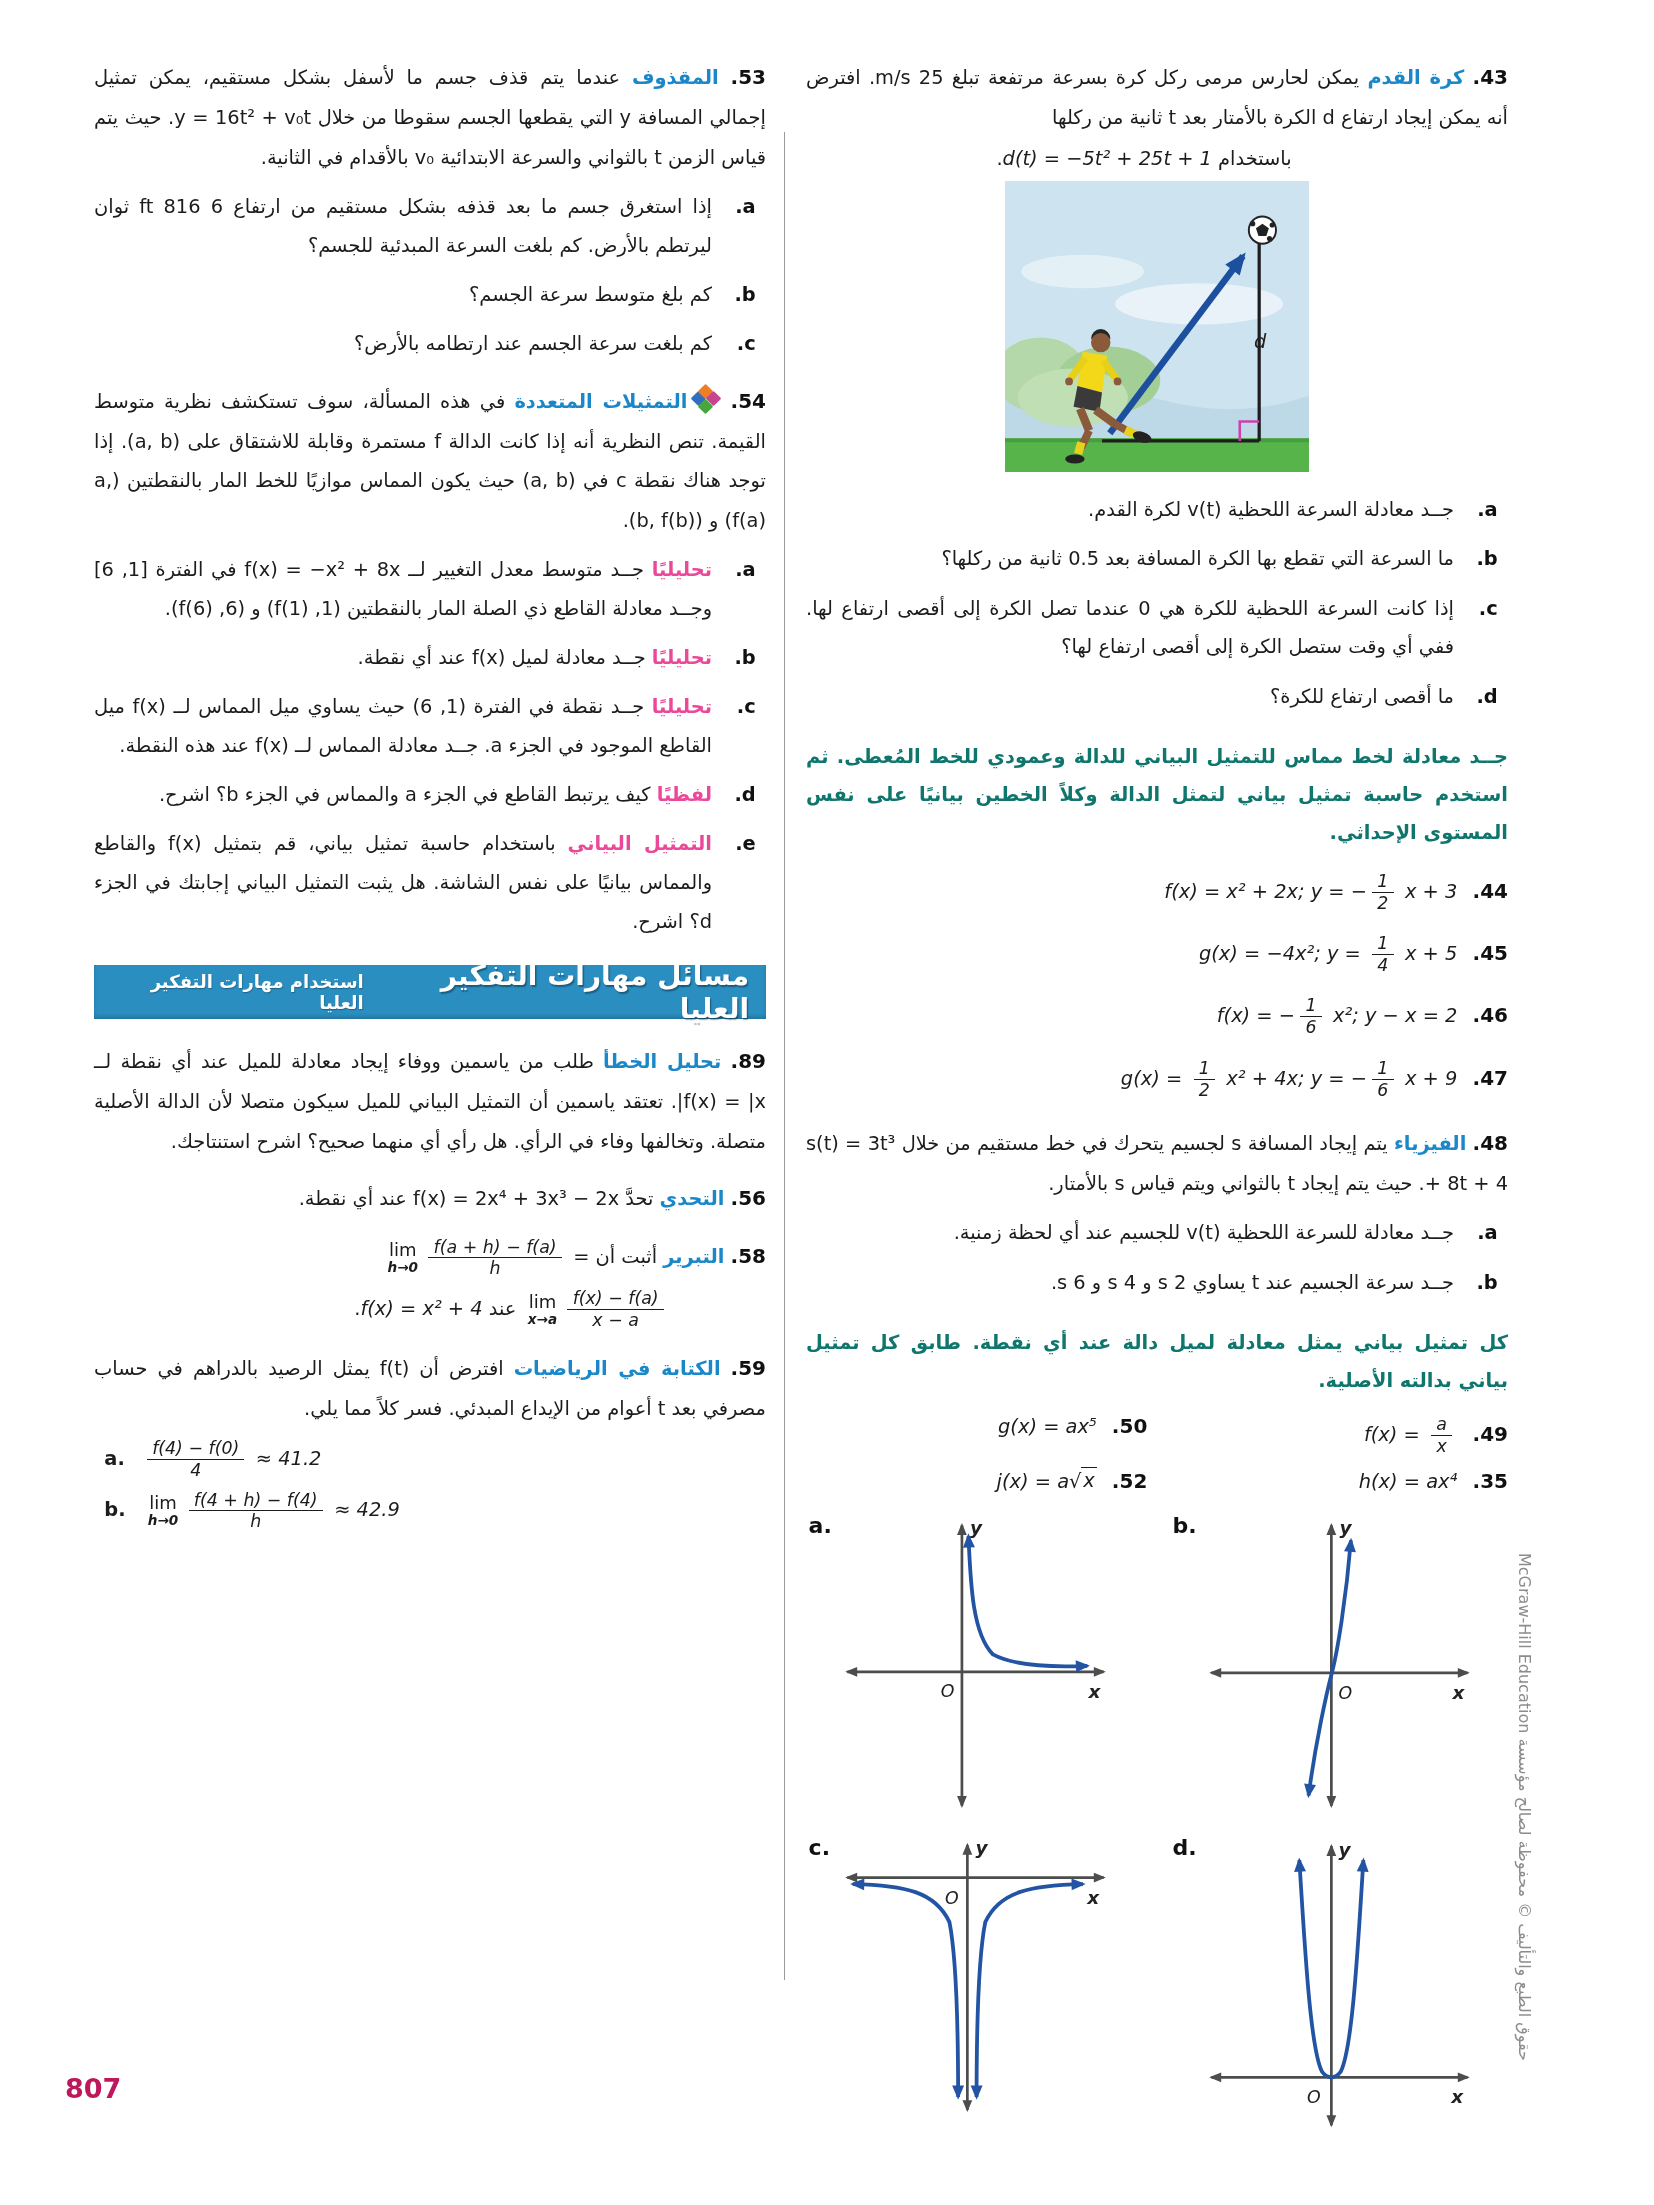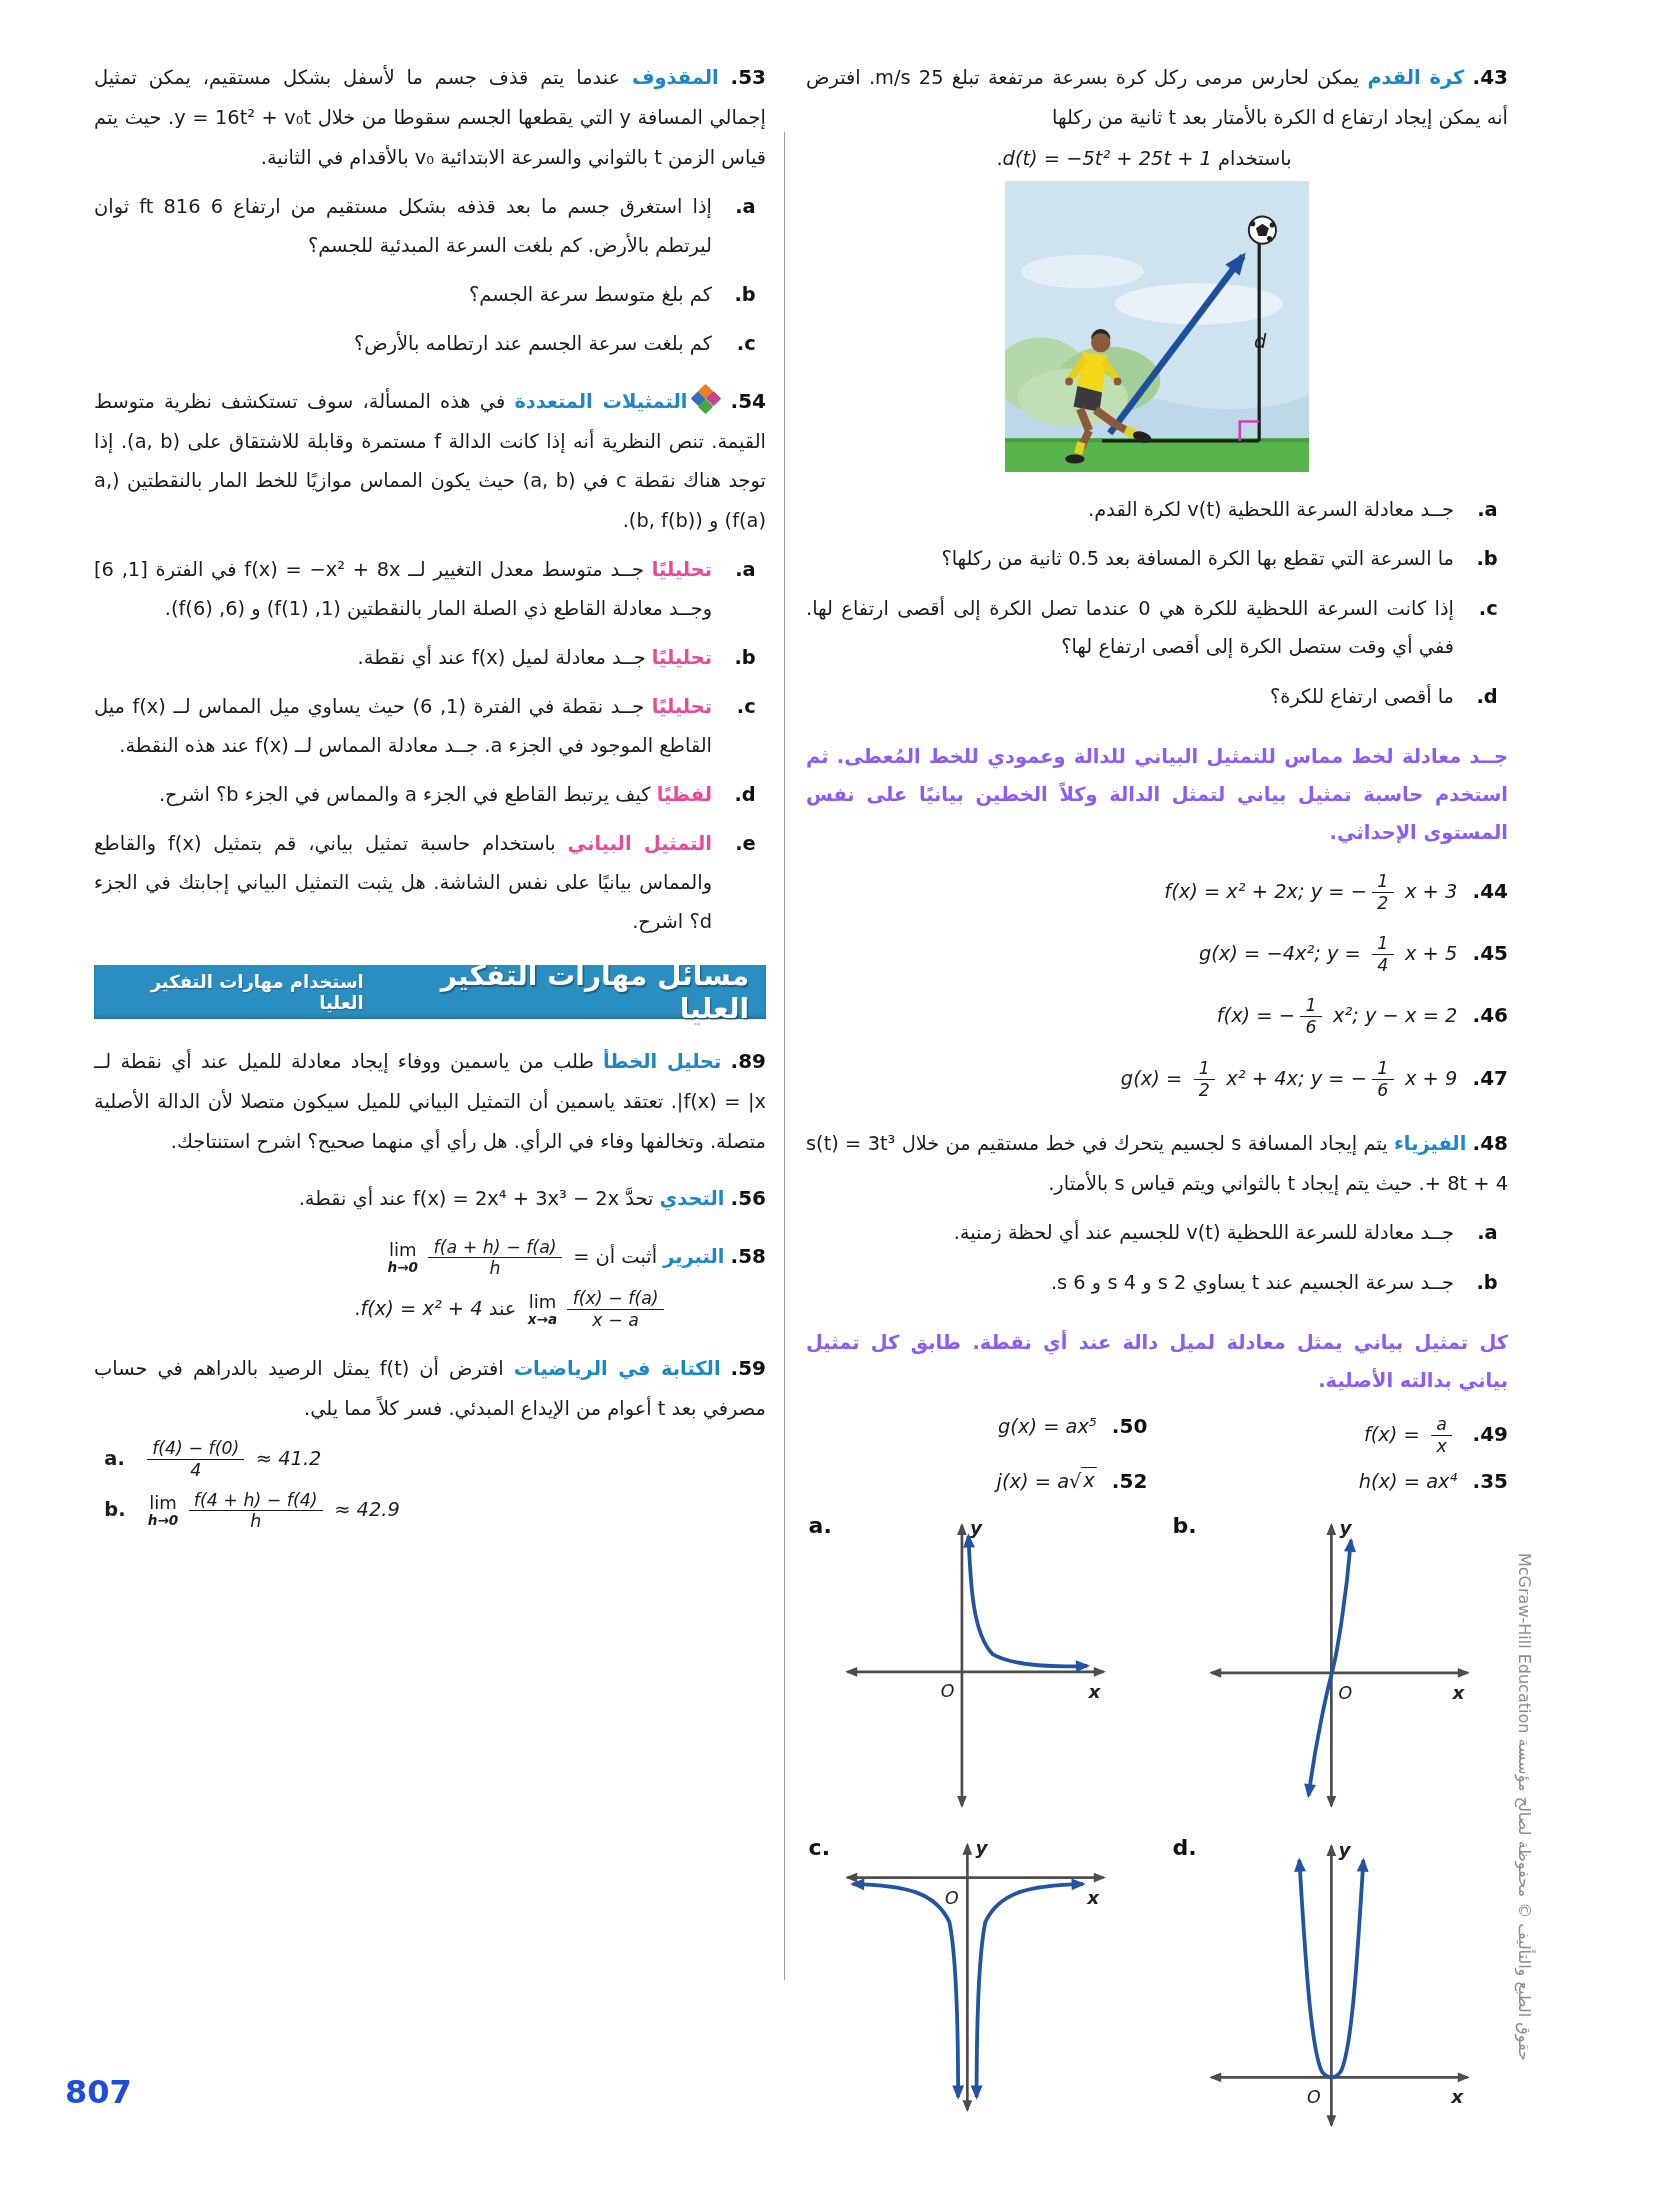--- a/index.html
+++ b/index.html
@@ -9,21 +9,21 @@
   }
   .col{position:absolute;top:57px;}
   .left-col{left:94px;width:672px;}
   .right-col{left:806px;width:702px;}
   .divider{position:absolute;left:784px;top:132px;width:1.3px;height:1848px;background:#9a9a9a;}
 
   
   .ptext{margin:0 0 9px 0;font-size:19.4px;line-height:2.05;text-align:justify;}
   .pnum{font-weight:bold;font-size:20px;color:#111;}
   .kw{font-weight:bold;color:#1a87c9;}
-  .bold-head{font-weight:bold;font-size:19.4px;line-height:1.95;margin:22px 0 14.2px 0;color:#8b5cf6;text-align:justify;}
+  .bold-head{font-weight:bold;font-size:19.4px;line-height:1.95;margin:22px 0 14.2px 0;color:#0f766e;text-align:justify;}
   section{display:block;margin-bottom:17px;}
 
   .xitem{position:relative;padding-right:54px;margin:10.3px 0;font-size:19.4px;line-height:2.0;text-align:justify;}
   .ilbl{position:absolute;right:10.3px;top:0;font-weight:bold;color:#111;}
   .ikw{font-weight:bold;color:#ec4899;}
 
   .fline{margin:2.6px 26px 6.5px 0;font-size:19.4px;text-align:center;}
   .math{font-style:italic;white-space:nowrap;}
   .frac{display:inline-block;text-align:center;vertical-align:middle;margin:0 5.2px;font-size:17.4px;line-height:1.2;}
   .frac .num{display:block;border-bottom:1.9px solid #1c1c1c;padding:0 5.2px;}
@@ -63,21 +63,21 @@
   .curve{stroke:#2254a3;stroke-width:7;fill:none;}
   .gt{font-style:italic;font-weight:bold;font-size:34px;fill:#222;font-family:"DejaVu Sans",sans-serif;}
   .gto{font-style:italic;font-size:32px;fill:#222;font-family:"DejaVu Sans",sans-serif;}
 
   .ill{margin:11.6px auto 17px auto;width:304px;}
 
   .copyright{
     position:absolute;left:1534px;top:1553px;transform:rotate(90deg);transform-origin:0 0;
     white-space:nowrap;direction:rtl;font-size:16px;color:#8c8c8c;
   }
-  .pageno{position:absolute;left:65px;top:2073px;font-size:32px;font-weight:bold;color:#1d4ed8;}
+  .pageno{position:absolute;left:65px;top:2073px;font-size:27px;font-weight:bold;color:#be185d;}
 </style>
 </head>
 <body>
 
 <div class="page">
   <div class="divider"></div>
 
   <div class="col right-col" dir="rtl">
 
     <section>

